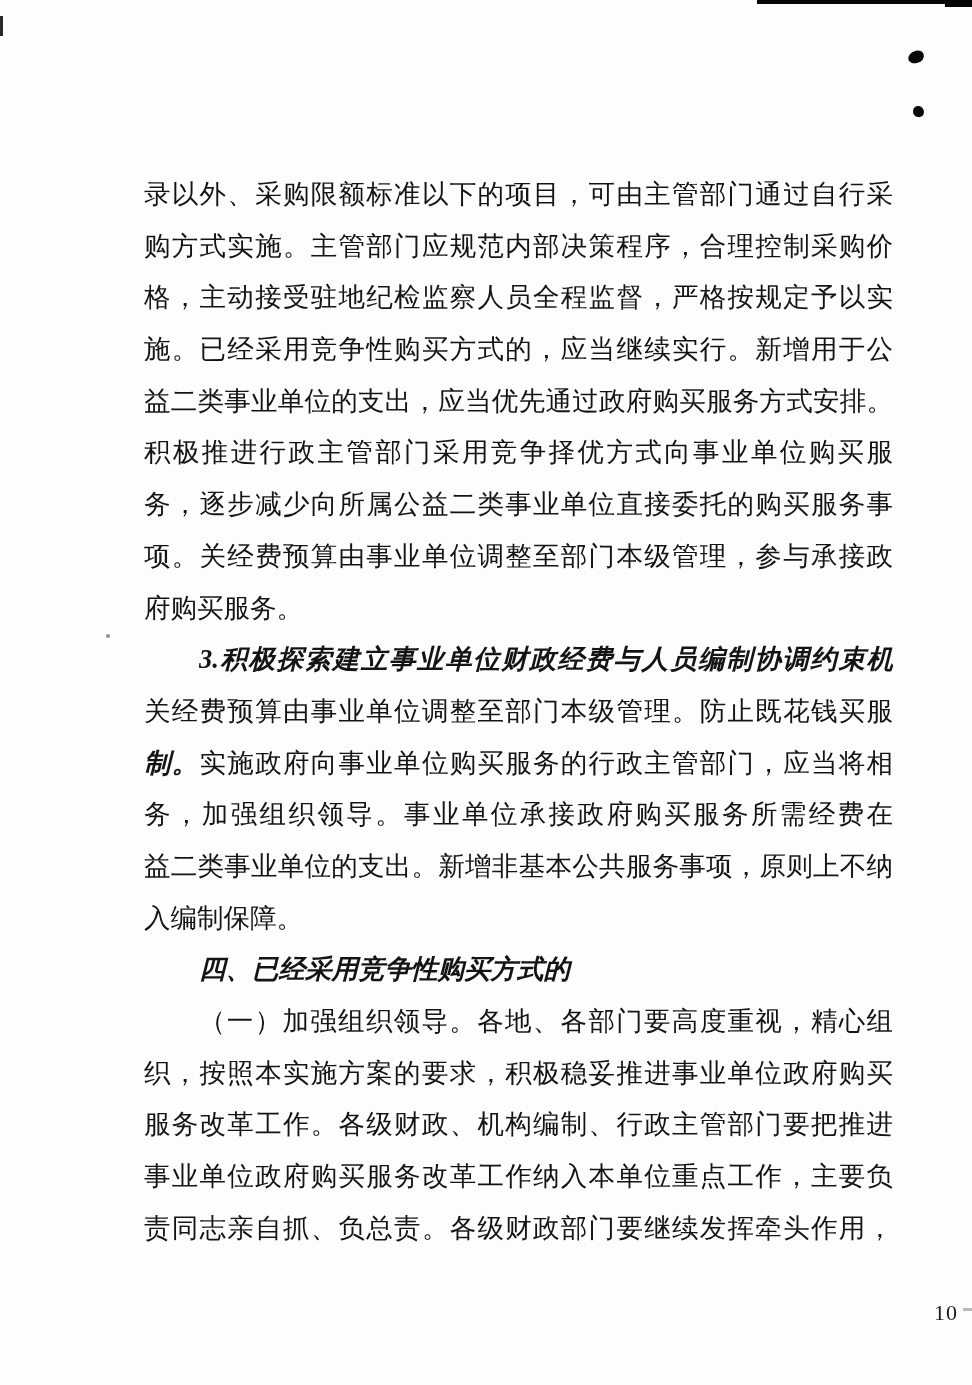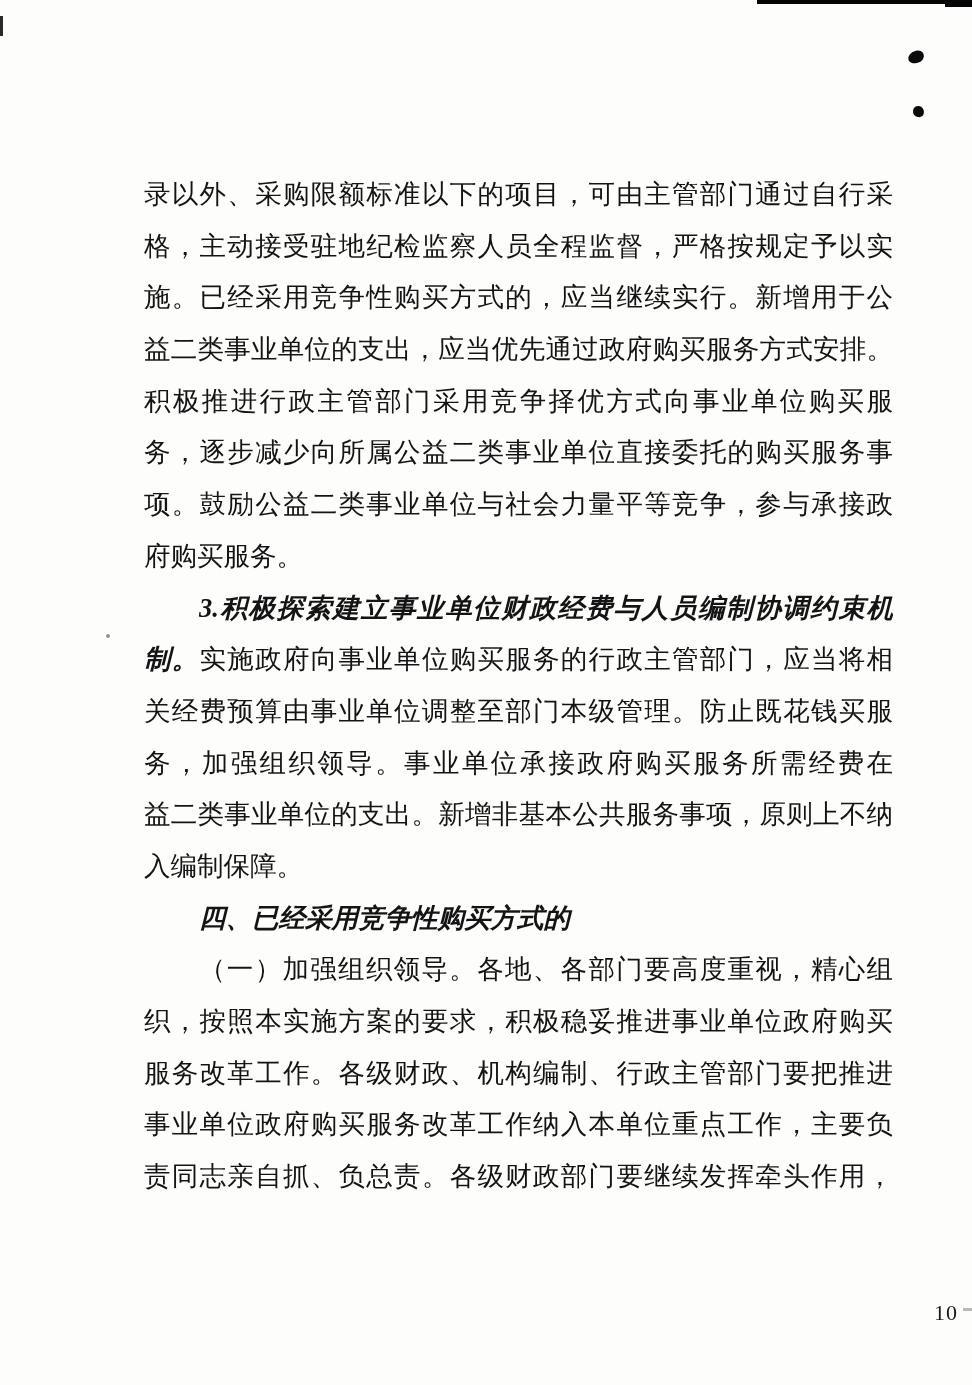--- a/index.html
+++ b/index.html
@@ -106,30 +106,31 @@
 <div class="page" style="--ink: #141414; --paper: #fdfdfc;">
   <div class="edge-bar-1"></div>
   <div class="edge-bar-2"></div>
   <div class="edge-mark-left"></div>
   <div class="speck-1"></div>
   <div class="speck-2"></div>
   <div class="faint-dot"></div>
 
   <div class="content" id="doc-body">
       <div class="line"><span class="seg">录以外、采购限额标准以下的项目，可由主管部门通过自行采</span></div>
+      <div class="line"><span class="seg">购方式实施。主管部门应规范内部决策程序，合理控制采购价</span></div>
       <div class="line"><span class="seg">格，主动接受驻地纪检监察人员全程监督，严格按规定予以实</span></div>
       <div class="line"><span class="seg">施。已经采用竞争性购买方式的，应当继续实行。新增用于公</span></div>
       <div class="line"><span class="seg">益二类事业单位的支出，应当优先通过政府购买服务方式安排。</span></div>
       <div class="line"><span class="seg">积极推进行政主管部门采用竞争择优方式向事业单位购买服</span></div>
       <div class="line"><span class="seg">务，逐步减少向所属公益二类事业单位直接委托的购买服务事</span></div>
-      <div class="line"><span class="seg">项。鼓励公益二类事业单位与社会力量平等竞争，参与承接政</span></div>
+      <div class="line"><span class="seg">项。关经费预算由事业单位调整至部门本级管理，参与承接政</span></div>
       <div class="line no-justify"><span class="seg">府购买服务。</span></div>
       <div class="line indent"><span class="seg bold">3.积极探索建立事业单位财政经费与人员编制协调约束机</span></div>
+      <div class="line"><span class="seg">关经费预算由事业单位调整至部门本级管理。防止既花钱买服</span></div>
       <div class="line"><span class="seg bold">制。</span><span class="seg">实施政府向事业单位购买服务的行政主管部门，应当将相</span></div>
-      <div class="line"><span class="seg">关经费预算由事业单位调整至部门本级管理。防止既花钱买服</span></div>
       <div class="line"><span class="seg">务，加强组织领导。事业单位承接政府购买服务所需经费在</span></div>
       <div class="line"><span class="seg">益二类事业单位的支出。新增非基本公共服务事项，原则上不纳</span></div>
       <div class="line no-justify"><span class="seg">入编制保障。</span></div>
       <div class="line indent no-justify"><span class="seg bold">四、已经采用竞争性购买方式的</span></div>
       <div class="line indent"><span class="seg">（一）加强组织领导。各地、各部门要高度重视，精心组</span></div>
       <div class="line"><span class="seg">织，按照本实施方案的要求，积极稳妥推进事业单位政府购买</span></div>
       <div class="line"><span class="seg">服务改革工作。各级财政、机构编制、行政主管部门要把推进</span></div>
       <div class="line"><span class="seg">事业单位政府购买服务改革工作纳入本单位重点工作，主要负</span></div>
       <div class="line"><span class="seg">责同志亲自抓、负总责。各级财政部门要继续发挥牵头作用，</span></div>
     </div>

